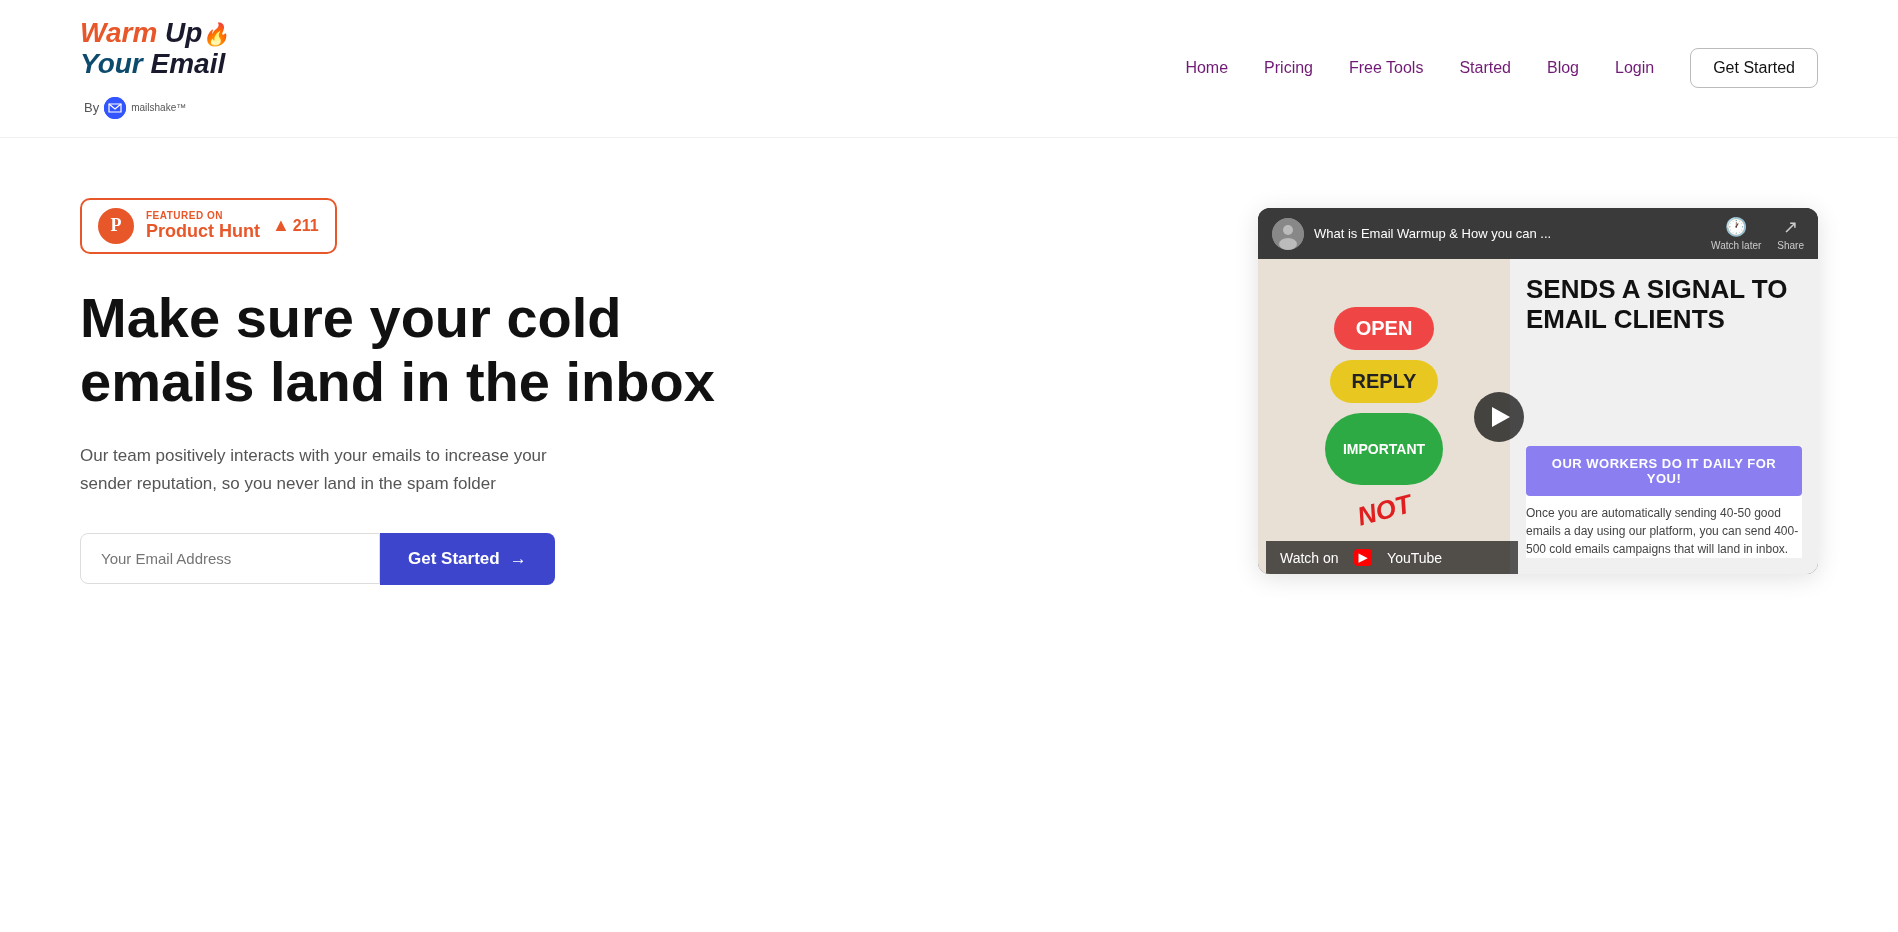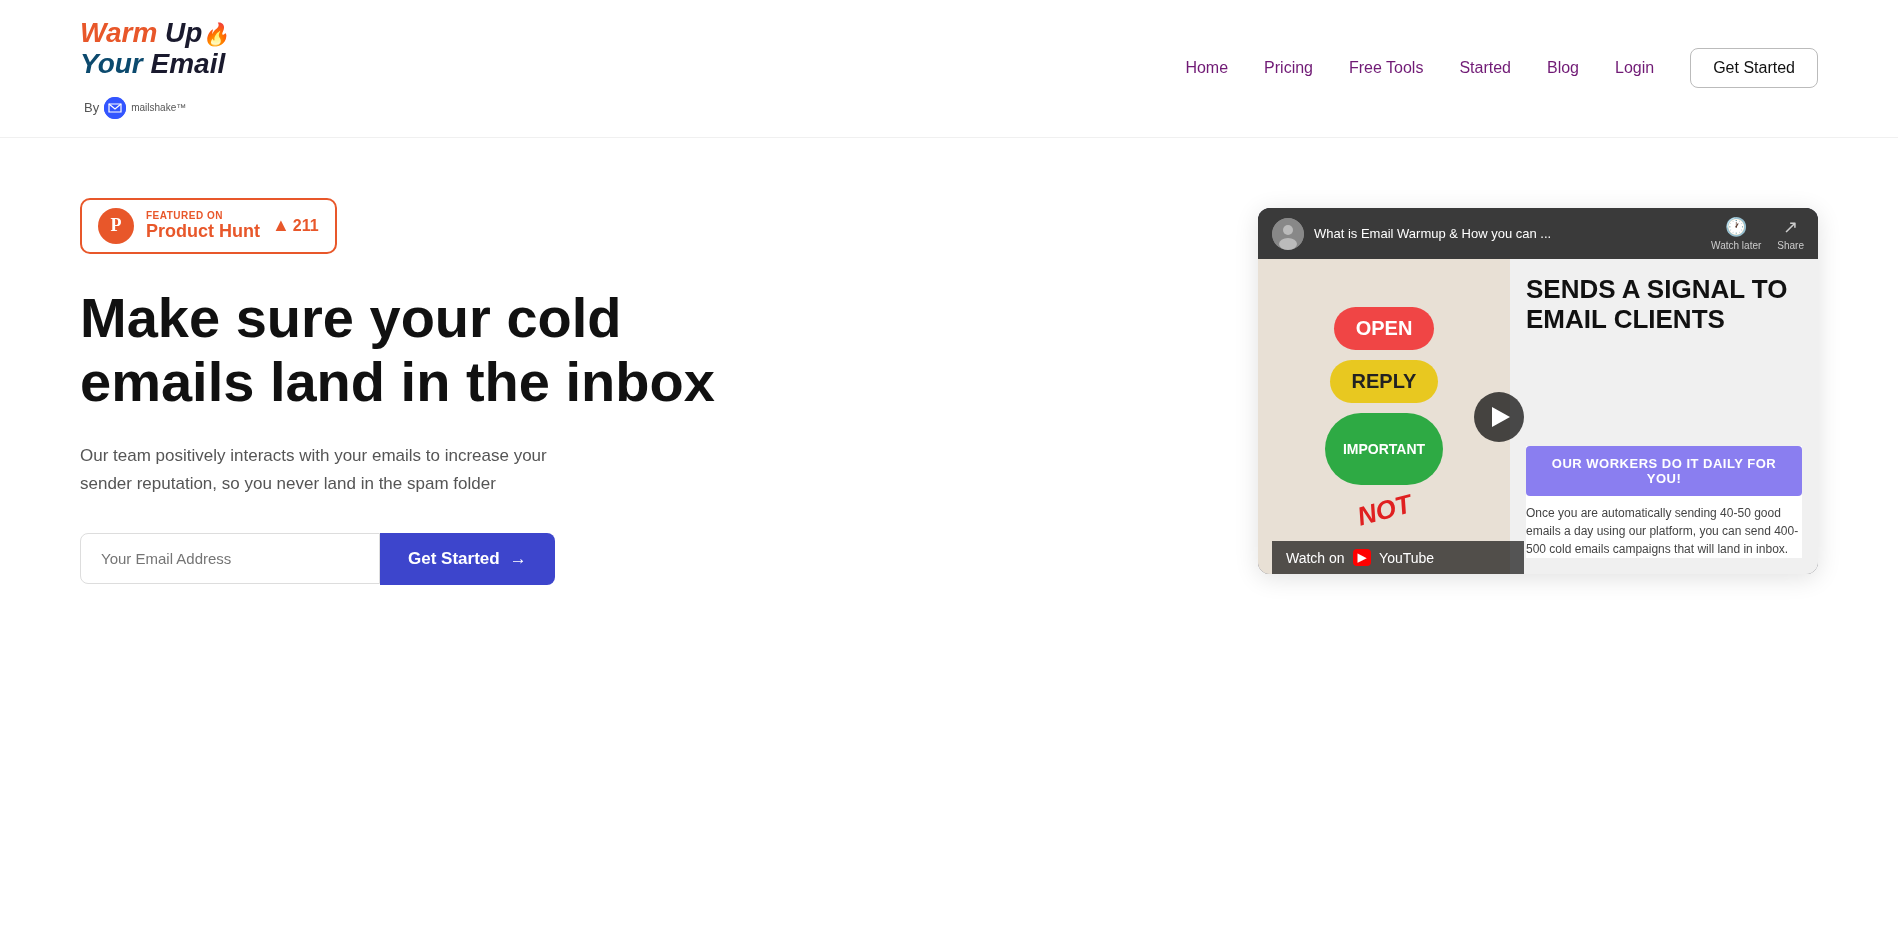--- a/index.html
+++ b/index.html
@@ -281,28 +281,28 @@
       width: 0;
       height: 0;
       border-style: solid;
       border-width: 10px 0 10px 18px;
       border-color: transparent transparent transparent #fff;
       margin-left: 4px;
     }
 
     .yt-label {
       position: absolute;
-      bottom: 0; left: 14px;
+      bottom: 0; left: 8px;
       background: rgba(0,0,0,0.65);
       color: #fff;
       padding: 8px 14px;
       font-size: 14px;
       display: flex;
       align-items: center;
-      gap: 8px;
+      gap: 15px;
       width: 45%;
     }
     .yt-logo-box {
       background: #ff0000;
       border-radius: 4px;
       padding: 2px 5px;
       font-size: 11px;
       color: #fff;
       font-weight: 700;
     }

